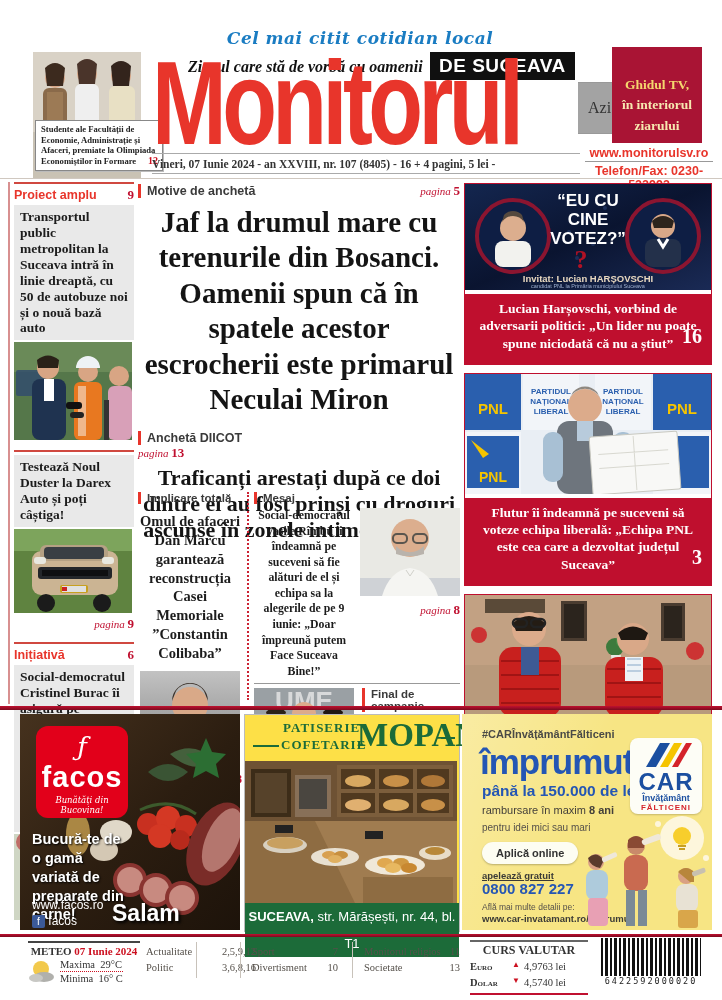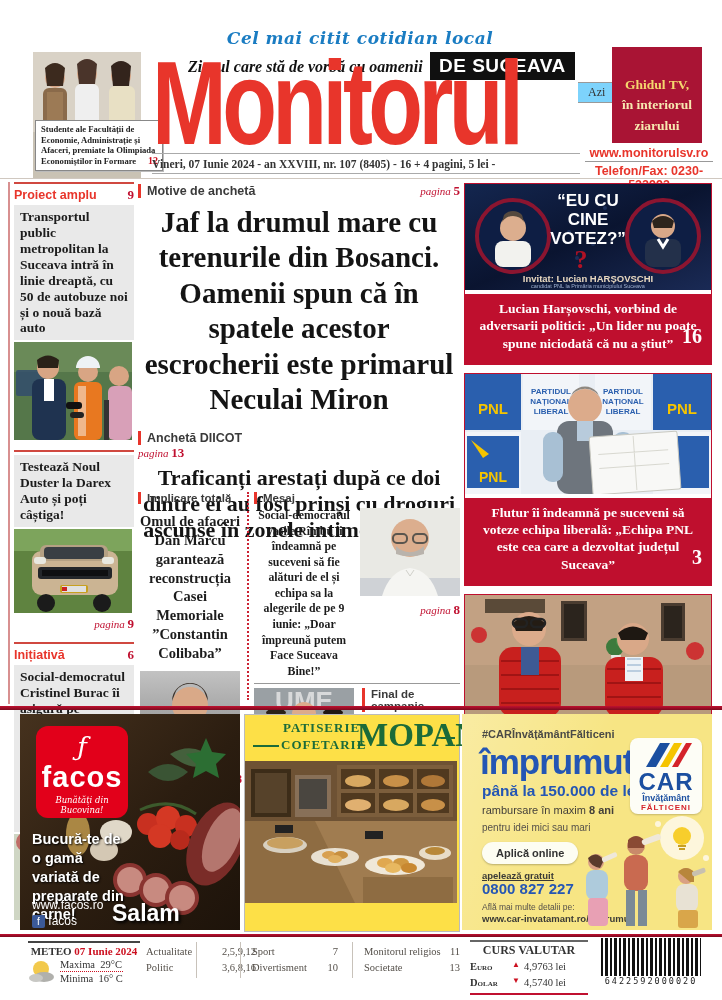--- a/index.html
+++ b/index.html
@@ -9,22 +9,22 @@
   
   .script-tag{color:#1a7cc2;font-family:"DejaVu Serif",serif;font-style:italic;font-weight:bold;
               font-size:17px;letter-spacing:.5px;}
   .serif-tag{font-family:"Liberation Serif",serif;font-style:italic;font-weight:bold;font-size:16px;color:#111;}
   .region-box{background:#101010;color:#fff;font-weight:bold;font-size:19px;padding:3px 9px;letter-spacing:.5px;}
   .masthead{color:#e8352b;font-weight:bold;font-size:118px;letter-spacing:-6px;line-height:1;
             transform:scaleX(.76);transform-origin:left top;white-space:nowrap;}
   .tvguide{background:#a91434;color:#f7e8b0;text-align:center;font-family:"Liberation Serif",serif;
            font-weight:bold;font-size:13.5px;line-height:1.5;padding-top:28px;}
   .tvguide .l1{color:#f5d76e;}
-  .azi{font-family:"Liberation Serif",serif;font-size:12px;color:#333;border-top:1px solid #999;
-       border-bottom:1px solid #999;padding:2px 10px;background:#7dd3fc;}
+  .azi{font-family:"Liberation Serif",serif;font-size:16px;color:#333;border-top:1px solid #999;
+       border-bottom:1px solid #999;padding:16px 10px;background:#a3a3a3;}
   .hdr-red{color:#e8352b;font-weight:bold;font-size:12.5px;text-align:center;}
   .dateline{font-family:"Liberation Serif",serif;font-weight:bold;font-size:11.5px;color:#333;
             border-top:1px solid #aaa;border-bottom:1px solid #aaa;padding:4px 0 3px;}
   .students-cap{background:#fff;border:1px solid #888;box-shadow:1px 1px 0 #bbb;padding:3px 5px;
                 font-family:"Liberation Serif",serif;font-weight:bold;font-size:8.6px;line-height:1.25;color:#222;position:relative;}
   .students-cap .pg{position:absolute;right:4px;bottom:2px;color:#cc1020;font-size:10px;}
   
   .label-row{display:flex;justify-content:space-between;align-items:baseline;border-top:2px solid #d04840;padding-top:3px;}
   .red-label{color:#e8352b;font-weight:bold;font-size:12.5px;}
   .pg-num{color:#c01030;font-family:"Liberation Serif",serif;font-weight:bold;font-size:13px;}
@@ -488,20 +488,23 @@
       <ellipse cx="140" cy="102" rx="8" ry="5" fill="#e0a850"></ellipse>
         <ellipse cx="156" cy="102" rx="8" ry="5" fill="#d09840"></ellipse>
         <ellipse cx="148" cy="107" rx="8" ry="5" fill="#e8b860"></ellipse>
         <ellipse cx="164" cy="107" rx="8" ry="5" fill="#c88830"></ellipse>
       <rect x="118" y="116" width="90" height="26" fill="#8e6c42"></rect>
       <ellipse cx="190" cy="92" rx="16" ry="7" fill="#e8ddc8"></ellipse>
         <ellipse cx="190" cy="90" rx="10" ry="4" fill="#b88838"></ellipse>
       <rect x="30" y="64" width="18" height="8" fill="#222"></rect>
         <rect x="120" y="70" width="18" height="8" fill="#222"></rect>
     </svg>
+    <div class="mopan-bar">
+      <b>SUCEAVA,</b><span> str. Mărășești, nr. 44, bl. T1</span>
+    </div>
   </div>
 
   <div class="abs car-ad" style="left:462px;top:714px;width:250px;height:216px;">
     <div class="abs" style="left:0;top:0;width:250px;height:216px;background:linear-gradient(115deg,rgba(255,255,255,.25) 0%,rgba(255,255,255,0) 45%);"></div>
     <div class="abs" style="left:20px;top:14px;font-weight:bold;font-size:11px;color:#4a4a46;">#CARÎnvățământFălticeni</div>
     <div class="abs car-blue" style="left:18px;top:28px;font-weight:bold;font-size:35px;letter-spacing:-1px;">împrumut</div>
     <div class="abs car-blue" style="left:20px;top:68px;font-weight:bold;font-size:15.5px;">până la 150.000 de lei</div>
     <div class="abs" style="left:20px;top:90px;font-size:11px;color:#44403a;">
       <span>rambursare în maxim </span><b>8 ani</b>
     </div>

